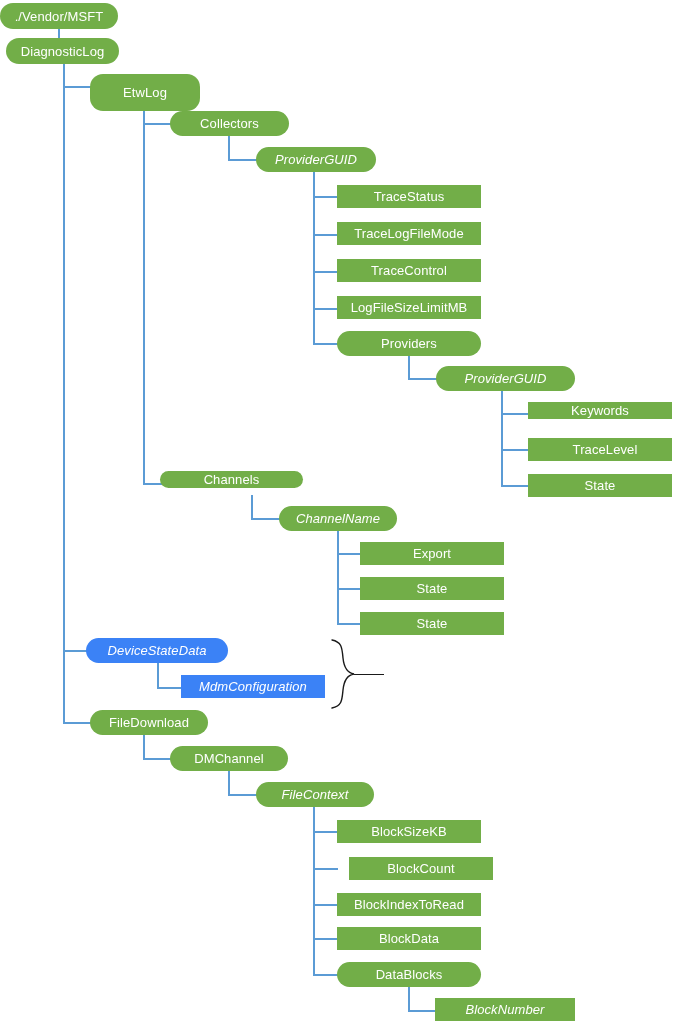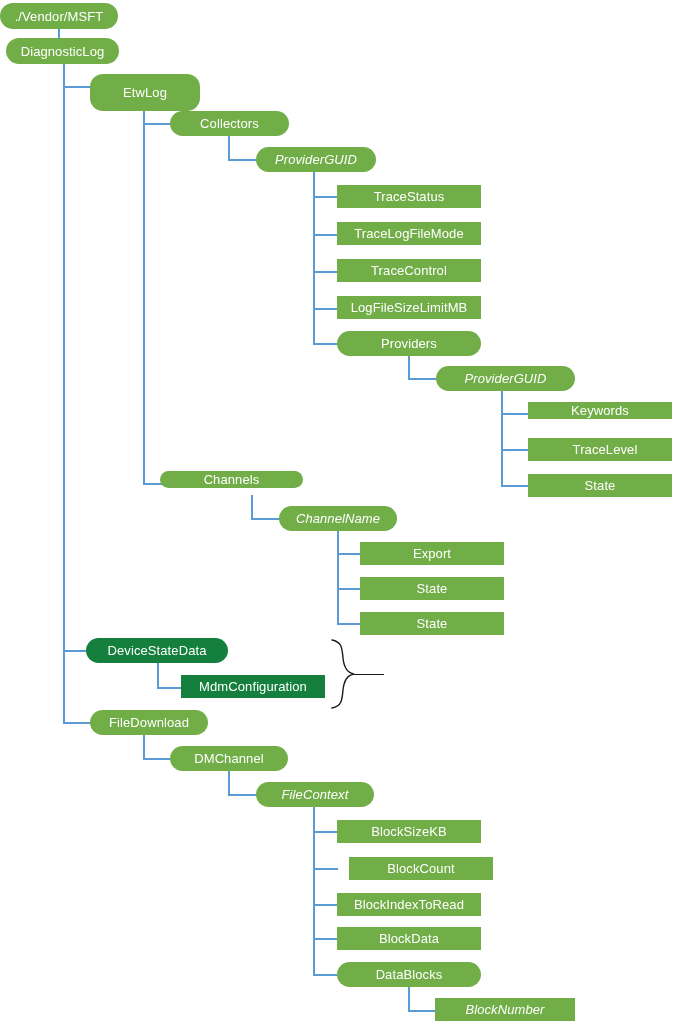--- a/index.html
+++ b/index.html
@@ -25,21 +25,21 @@
     justify-content: center;
     color: #ffffff;
     font-size: 13px;
     letter-spacing: 0.1px;
     white-space: nowrap;
     text-align: center;
     line-height: 1;
     padding: 0 6px;
   }
   .node.green { background: #72AE48; }
-  .node.blue  { background: #15803d; }
+  .node.blue  { background: #3b82f6; font-style: italic; }
   .node.rounded { border-radius: 13px; }
   .node.square  { border-radius: 0; }
   .node.italic  { font-style: italic; }
 
   .vline, .hline {
     position: absolute;
     background: #5B9BD5;
   }
   .vline { width: 1.6px; }
   .hline { height: 1.6px; }

